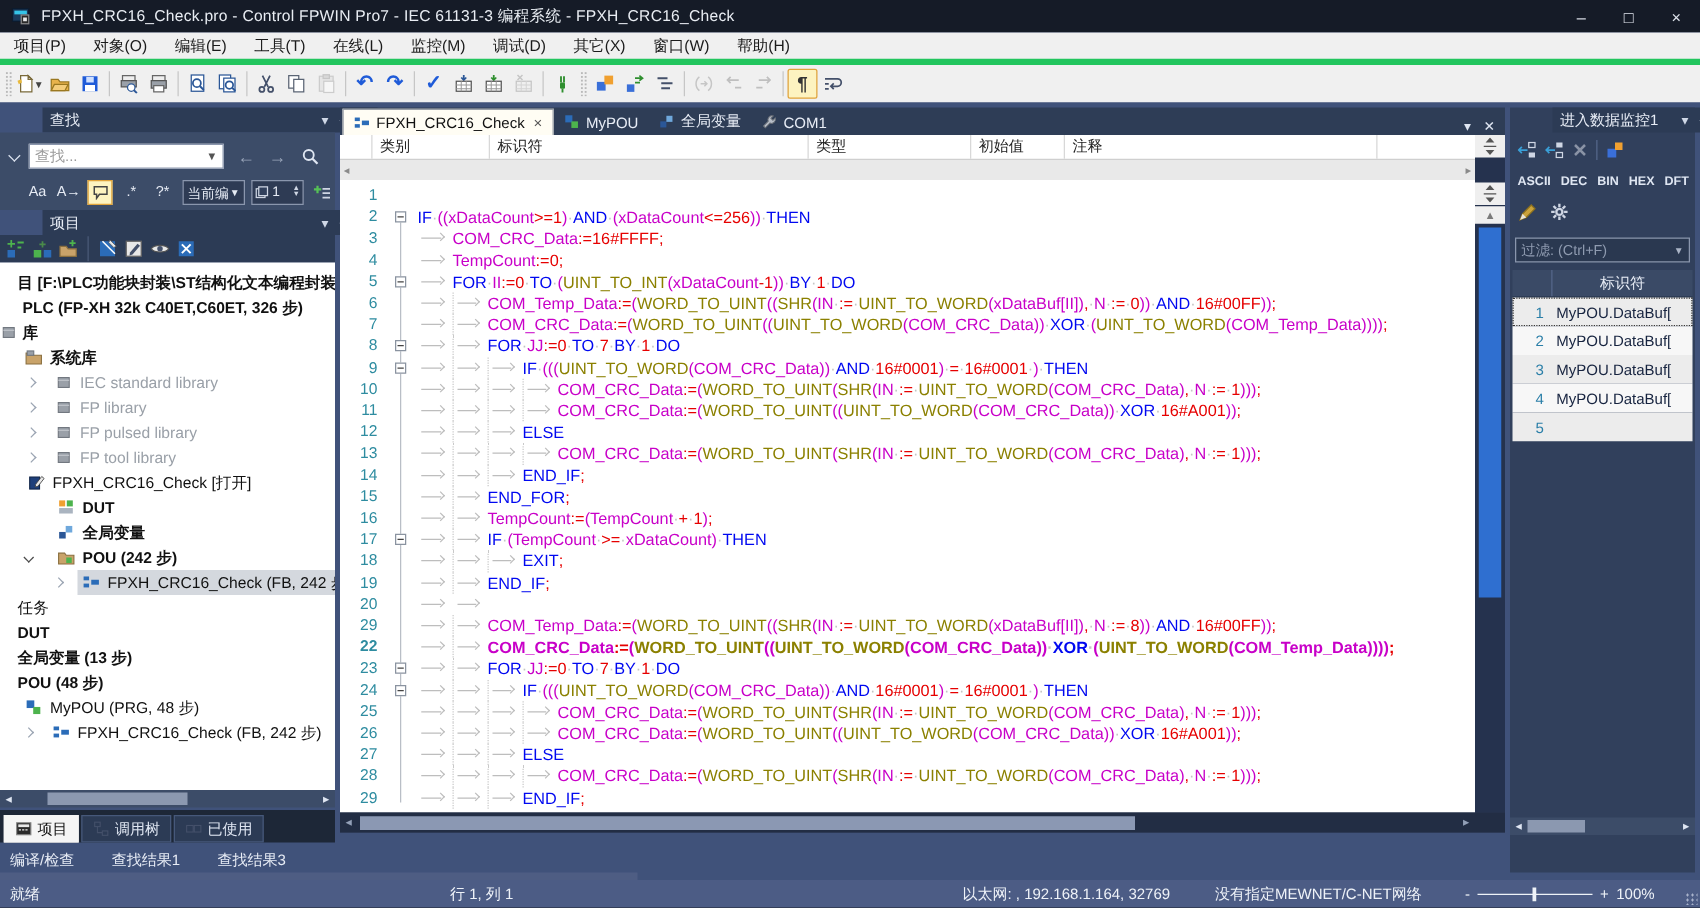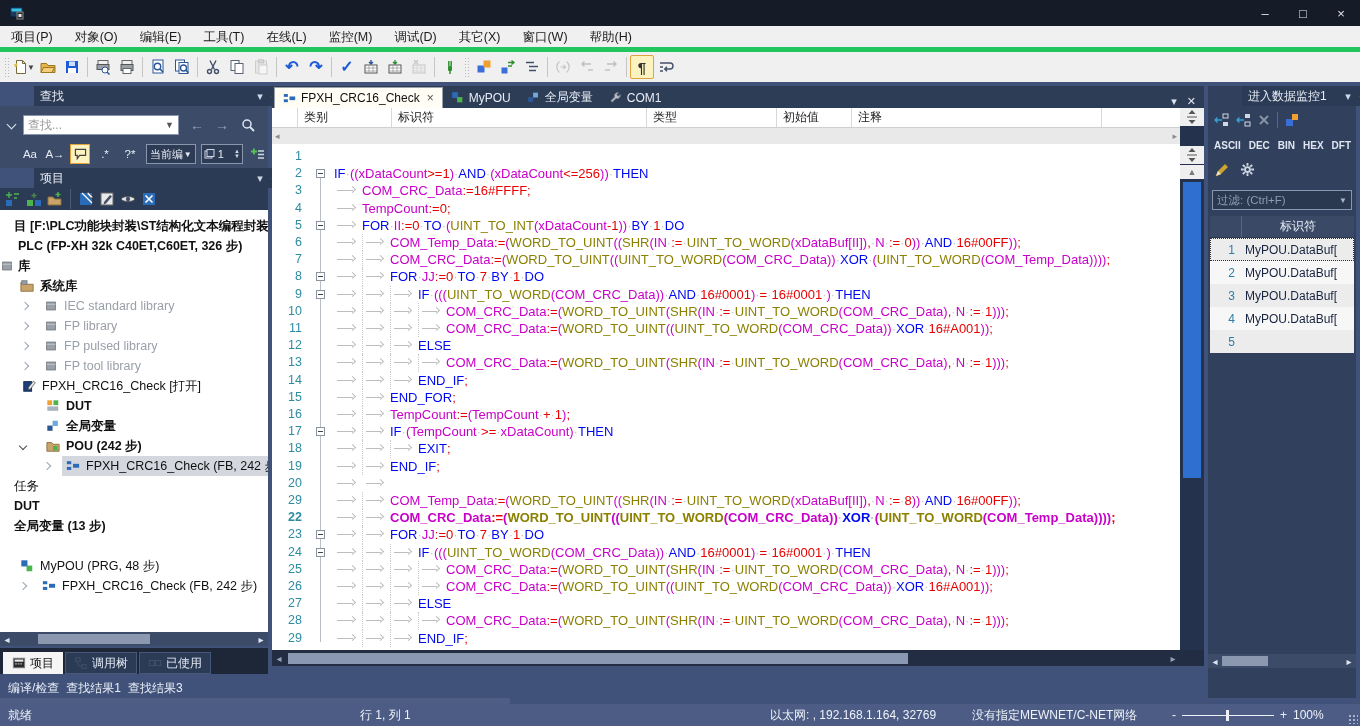--- a/index.html
+++ b/index.html
@@ -62,21 +62,21 @@
   .chev.d{transform:rotate(45deg);border-color:#4a4a4a;}
   .trow.bold .lbl{font-weight:bold;}
   .trow.gray .lbl{color:#9aa0a8;}
   .tsel{position:absolute;height:20px;background:#d4d8de;}
   .lscroll{position:absolute;left:0;top:546px;width:268px;height:14px;background:#3c4c68;display:flex;align-items:center;}
   .lscroll .ar{color:#dfe6f2;font-size:10px;width:14px;text-align:center;}
   .lscroll .thumb{position:absolute;left:38px;width:112px;height:10px;top:2px;background:#8b98b0;}
   .ptabs{position:absolute;left:0;top:562px;width:268px;height:26px;background:#1d2737;display:flex;align-items:flex-end;padding-left:3px;gap:2px;}
   .ptab{height:22px;display:flex;align-items:center;gap:4px;font-size:12px;color:#dfe6f2;background:#2c3b55;border:1px solid #46587a;padding:0 8px;}
   .ptab.active{background:#f5f5f5;color:#111;border-color:#f5f5f5;}
-  .otabs{position:absolute;left:0;top:590px;width:268px;height:24px;display:flex;align-items:center;gap:7px;padding-left:8px;font-size:12px;color:#e8edf6;}
+  .otabs{position:absolute;left:0;top:590px;width:268px;height:24px;display:flex;align-items:center;gap:30px;padding-left:8px;font-size:12px;color:#e8edf6;}
   .ostrip{position:absolute;left:0;top:612px;width:510px;height:6px;background:#4e5d83;}
 
   
   .center{position:absolute;left:272px;top:4px;width:932px;height:580px;background:#2e3d56;}
   .tabbar{position:absolute;left:0;top:0;width:932px;height:22px;display:flex;align-items:flex-end;padding-left:2px;}
   .etab{height:21px;display:flex;align-items:center;gap:5px;padding:0 8px;font-size:12px;color:#e8edf6;}
   .etab.active{background:#fffdf4;color:#111;border:1px solid #9aa0a8;border-bottom:none;}
   .etab .x{font-size:12px;color:#555;margin-left:2px;}
   .tab-right{margin-left:auto;display:flex;gap:10px;align-items:center;color:#dfe6f2;font-size:11px;padding-right:8px;}
   .vhead{position:absolute;left:0;top:22px;width:908px;height:20px;background:#fff;display:flex;border-bottom:1px solid #cfcfcf;}
@@ -143,20 +143,21 @@
 
   <div class="titlebar">
     <span class="app-ic">
       <svg width="16" height="16" viewBox="0 0 16 16">
           <rect x="1" y="2" width="13" height="10" fill="#1b3a5c" stroke="#0c1b2e"></rect>
           <rect x="2.5" y="3.5" width="10" height="3" fill="#35c4e8"></rect>
           <rect x="8" y="7" width="6" height="7" fill="#2a2a2a" stroke="#8a8a8a"></rect>
           <rect x="9.5" y="9" width="3" height="3" fill="#e8e8e8"></rect>
         </svg>
     </span>
+    <span class="ttl">FPXH_CRC16_Check.pro - Control FPWIN Pro7 - IEC 61131-3 编程系统 - FPXH_CRC16_Check</span>
     <span class="wbtns">
       <span class="wbtn">–</span>
       <span class="wbtn">□</span>
       <span class="wbtn">×</span>
     </span>
   </div>
 
   <div class="menubar" id="menubar">
       <span class="menu-item">项目(P)</span>
       <span class="menu-item">对象(O)</span>
@@ -578,20 +579,23 @@
             <span class="lbl" style="left: 86px;">FPXH_CRC16_Check (FB, 242 步)</span>
           </div>
           <div class="trow" style="top: 266px;">
             <span class="lbl" style="left: 14px;">任务</span>
           </div>
           <div class="trow bold" style="top: 286px;">
             <span class="lbl" style="left: 14px;">DUT</span>
           </div>
           <div class="trow bold" style="top: 306px;">
             <span class="lbl" style="left: 14px;">全局变量 (13 步)</span>
+          </div>
+          <div class="trow bold" style="top: 326px;">
+            <span class="lbl" style="left: 14px;">POU (48 步)</span>
           </div>
           <div class="trow" style="top: 346px;">
             <span class="ic" style="left: 20px;">
               <svg width="14" height="14" viewBox="0 0 16 16">
                 <rect x="1.5" y="1.5" width="7" height="7" fill="#2b6cb8"></rect>
                 <rect x="7.5" y="7.5" width="6.5" height="6.5" fill="#4db34d"></rect>
               </svg>
             </span>
             <span class="lbl" style="left: 40px;">MyPOU (PRG, 48 步)</span>
           </div>

